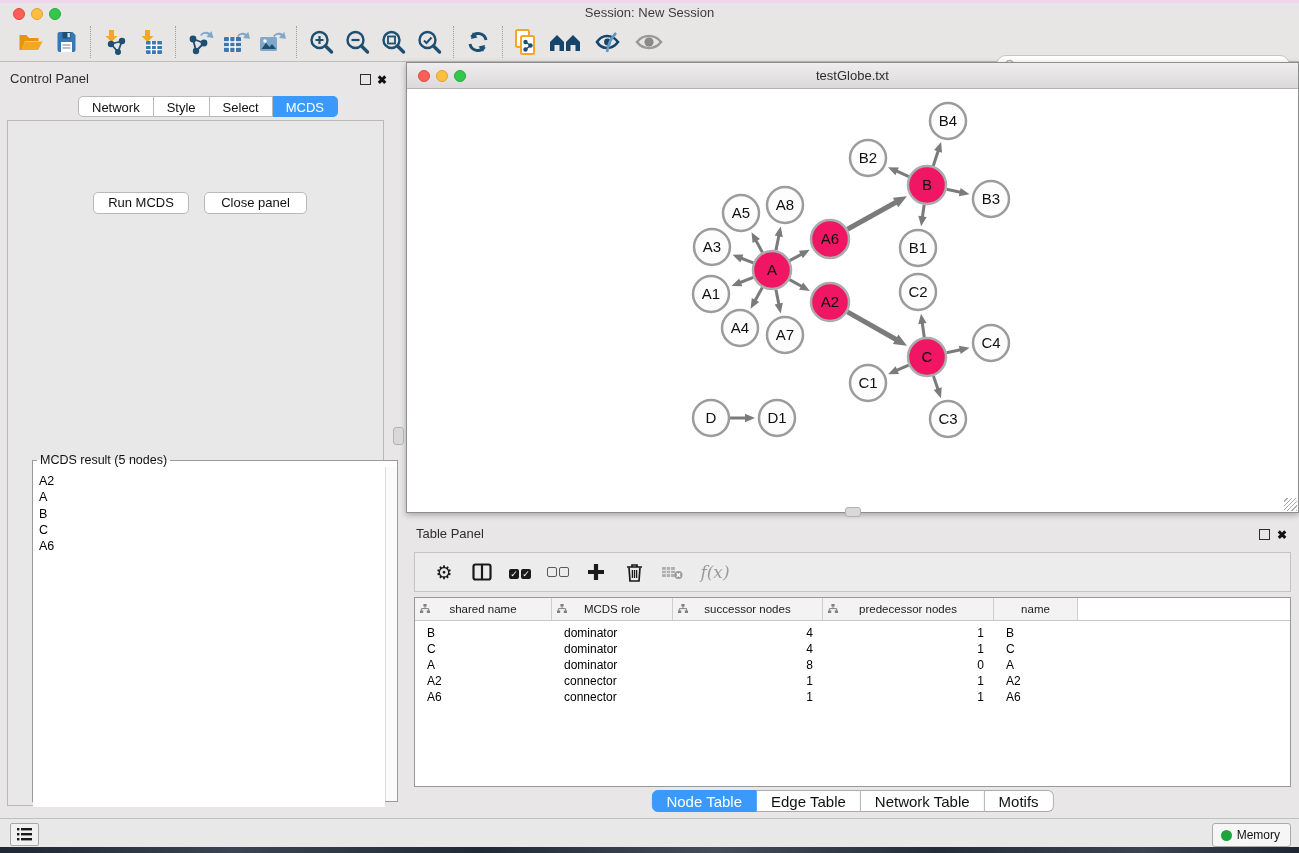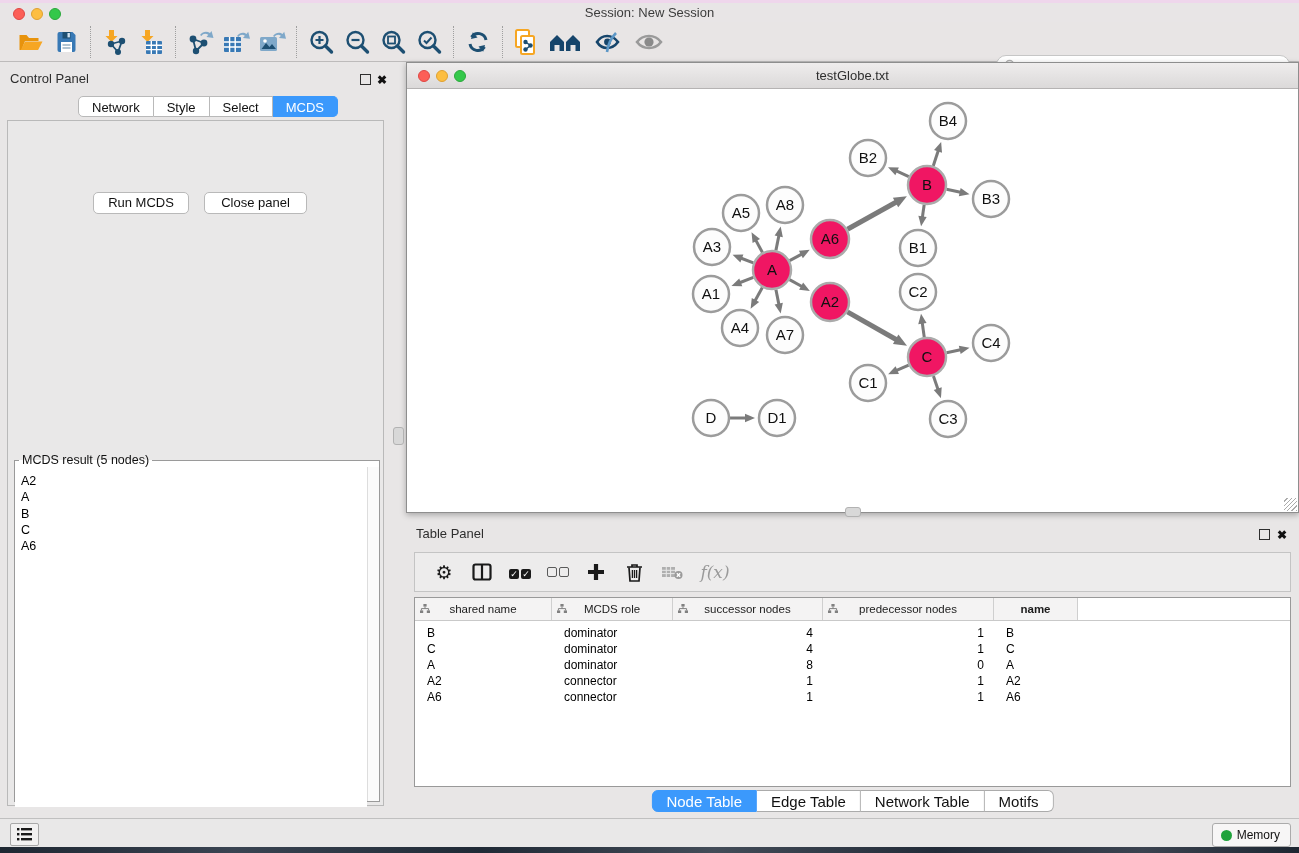--- a/index.html
+++ b/index.html
@@ -44,21 +44,21 @@
   .combo{position:absolute;left:36px;top:37px;width:313px;height:23px;background:#FFF;border:1px solid #B5B5B5;
          border-radius:5px;box-sizing:border-box;display:flex;align-items:center}
   .combo .val{font-size:13px;color:#111;padding-left:8px;flex:1;white-space:nowrap;overflow:hidden}
   .combo .stepper{width:20px;height:21px;border-radius:4px;background:linear-gradient(#6FB1FC,#1667E8);
                   margin-right:1px;display:flex;flex-direction:column;align-items:center;justify-content:center;gap:2px}
   .combo .stepper i{display:block;width:0;height:0;border-left:4px solid transparent;border-right:4px solid transparent}
   .combo .stepper .up{border-bottom:4px solid #FFF}
   .combo .stepper .dn{border-top:4px solid #FFF}
   .btn{position:absolute;top:71px;height:22px;background:#FFF;border:1px solid #B9B9B9;border-radius:5px;
        font-size:13px;color:#111;text-align:center;line-height:20px;box-sizing:border-box}
-  .result-group{position:absolute;left:6px;top:332px;width:364px;height:347px;border:1px solid #9A9A9A;
+  .result-group{position:absolute;left:24px;top:332px;width:364px;height:347px;border:1px solid #9A9A9A;
                 margin:0;padding:0;background:#FFF}
   .result-group legend{font-size:12.5px;color:#111;margin-left:4px;padding:0 3px;background:transparent}
   .result-list{position:absolute;left:0;top:0;width:calc(100% - 12px);height:100%;background:#FFF;overflow:hidden}
   .result-item{font-size:12.5px;color:#000;line-height:16.3px;padding-left:6px}
   .result-scroll{position:absolute;right:0;top:0;width:12px;height:100%;background:#FBFBFB;border-left:1px solid #DDD;box-sizing:border-box}
 
   
   .net-window{left:406px;top:62px;width:893px;height:451px;background:#FFF;border:1px solid #8E8E8E;
               box-sizing:border-box;box-shadow:0 2px 6px rgba(0,0,0,.28)}
   .net-titlebar{position:absolute;left:0;top:0;width:100%;height:26px;
@@ -512,21 +512,21 @@
         </div>
         <div class="th" style="width: 171px;">
           <span class="colicon"><svg width="10" height="10" viewBox="0 0 10 10">
               <rect x="3.4" y="0" width="3.2" height="2.6" fill="#808080"></rect>
               <path d="M5 2.6 V4.6 M1.4 4.6 H8.6 M1.4 4.6 V6.4 M8.6 4.6 V6.4" stroke="#808080" stroke-width="1" fill="none"></path>
               <rect x="0" y="6.4" width="3.2" height="2.6" fill="#808080"></rect>
               <rect x="6.8" y="6.4" width="3.2" height="2.6" fill="#808080"></rect>
             </svg></span>
           <span>predecessor nodes</span>
         </div>
-        <div class="th" style="width: 84px; font-weight: bold;">
+        <div class="th" style="width: 84px;">
           <span>name</span>
         </div>
       </div>
     <div class="tbody" id="tbody">
         <div class="trow">
           <div class="td" style="width: 137px; text-align: left; padding: 0px 0px 0px 12px;">B</div>
           <div class="td" style="width: 121px; text-align: left; padding: 0px 0px 0px 12px;">dominator</div>
           <div class="td" style="width: 150px; text-align: right; padding: 0px 10px 0px 0px;">4</div>
           <div class="td" style="width: 171px; text-align: right; padding: 0px 10px 0px 0px;">1</div>
           <div class="td" style="width: 84px; text-align: left; padding: 0px 0px 0px 12px;">B</div>

